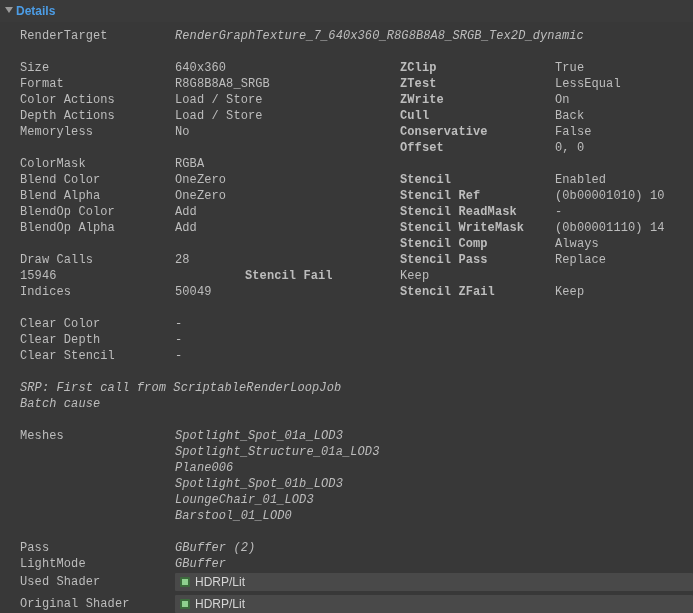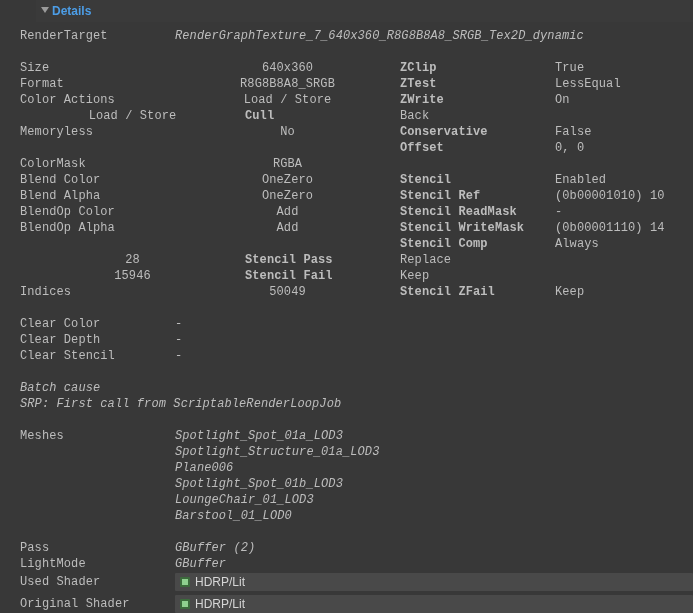--- a/index.html
+++ b/index.html
@@ -11,21 +11,20 @@
     font-size: 12px;
     width: 693px;
     height: 613px;
     overflow: hidden;
   }
   .header {
     display: flex;
     align-items: center;
     padding: 4px 6px 4px 4px;
     background: #3a3a3a;
-    margin-left: 36px;
   }
   .foldout {
     width: 10px;
     height: 10px;
     margin-right: 2px;
     display: inline-flex;
     align-items: center;
     justify-content: center;
     color: #9a9a9a;
   }
@@ -42,21 +41,21 @@
   }
 
   .row {
     display: flex;
     align-items: flex-start;
     min-height: 16px;
   }
   .row.spacer { height: 16px; }
 
   .label-col   { width: 155px; flex: 0 0 155px; }
-  .value-col   { width: 225px; flex: 0 0 225px; text-align: center; }
+  .value-col   { width: 225px; flex: 0 0 225px; }
   .label2-col  { width: 155px; flex: 0 0 155px; font-weight: bold; }
   .value2-col  { flex: 1 1 auto; }
 
   .value-wide  { flex: 1 1 auto; font-style: italic; }
 
   .shader-row {
     display: flex;
     align-items: center;
     height: 20px;
   }
@@ -128,20 +127,21 @@
   </div>
 
   <div class="row">
     <span class="label-col">Color Actions</span>
     <span class="value-col">Load / Store</span>
     <span class="label2-col">ZWrite</span>
     <span class="value2-col">On</span>
   </div>
 
   <div class="row">
+    <span class="label-col">Depth Actions</span>
     <span class="value-col">Load / Store</span>
     <span class="label2-col">Cull</span>
     <span class="value2-col">Back</span>
   </div>
 
   <div class="row">
     <span class="label-col">Memoryless</span>
     <span class="value-col">No</span>
     <span class="label2-col">Conservative</span>
     <span class="value2-col">False</span>
@@ -190,20 +190,21 @@
   </div>
 
   <div class="row">
     <span class="label-col"></span>
     <span class="value-col"></span>
     <span class="label2-col">Stencil Comp</span>
     <span class="value2-col">Always</span>
   </div>
 
   <div class="row">
+    <span class="label-col">Draw Calls</span>
     <span class="value-col">28</span>
     <span class="label2-col">Stencil Pass</span>
     <span class="value2-col">Replace</span>
   </div>
 
   <div class="row">
     <span class="value-col">15946</span>
     <span class="label2-col">Stencil Fail</span>
     <span class="value2-col">Keep</span>
   </div>
@@ -226,24 +227,24 @@
     <span class="value-wide mono">-</span>
   </div>
   <div class="row">
     <span class="label-col">Clear Stencil</span>
     <span class="value-wide mono">-</span>
   </div>
 
   <div class="row spacer"></div>
 
   <div class="row">
+    <span class="value-wide mono">SRP: First call from ScriptableRenderLoopJob</span>
+  </div>
+  <div class="row">
     <span class="value-wide mono">Batch cause</span>
-  </div>
-  <div class="row">
-    <span class="value-wide mono">SRP: First call from ScriptableRenderLoopJob</span>
   </div>
 
   <div class="row spacer"></div>
 
   <div class="row">
     <span class="label-col">Meshes</span>
     <span class="value-wide mono">Spotlight_Spot_01a_LOD3</span>
   </div>
   <div class="row">
     <span class="label-col"></span>

